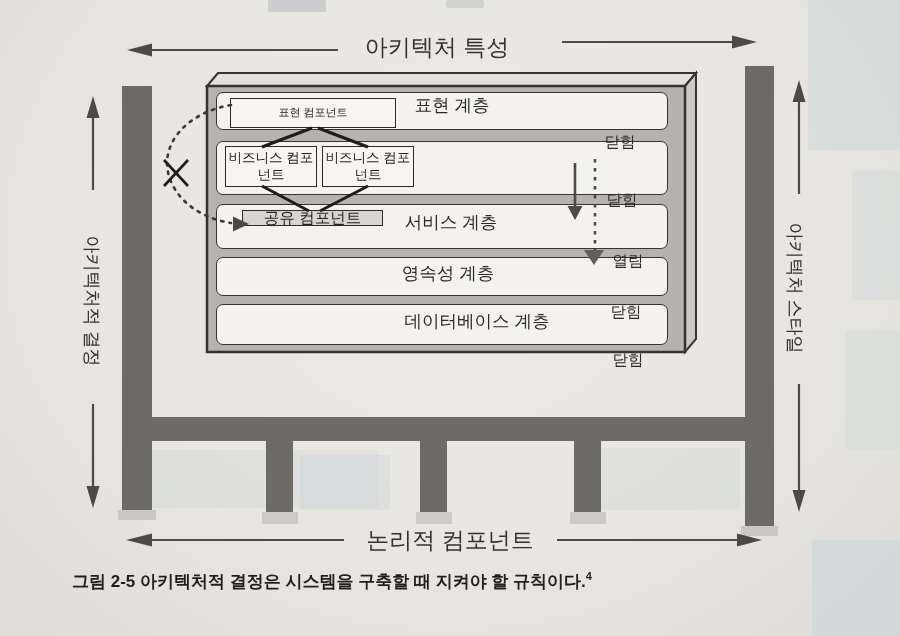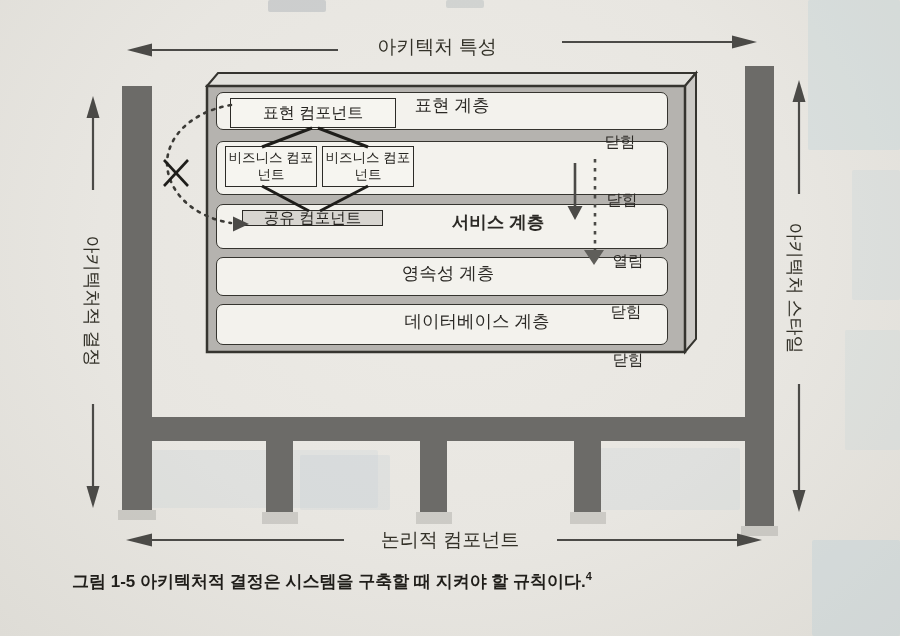--- a/index.html
+++ b/index.html
@@ -25,36 +25,36 @@
     box-sizing:border-box;
   }
   
   .comp{
     position:absolute;
     background:#f6f5f0;
     border:1.6px solid #2c2b27;
     box-sizing:border-box;
     display:flex;align-items:center;justify-content:center;
     text-align:center;
-    font-size:16px;
+    font-size:11px;
     line-height:1.22;
     color:#25231f;
   }
   .comp.small{font-size:13.5px;padding:2px;}
   .comp.shared{background:#d7d5d0;font-size:15.5px;}
   
   .lbl{
     position:absolute;
     transform:translate(-50%,-50%);
     white-space:nowrap;
     color:#2b2925;
   }
   .layer-name{font-size:17.5px;font-weight:500;}
   .state{font-size:15.5px;margin-top:40px;}
-  .axis-label{font-size:19px;color:#333128;}
+  .axis-label{font-size:23px;color:#333128;}
   .vlabel{
     position:absolute;
     transform:translate(-50%,-50%) rotate(90deg);
     white-space:nowrap;
     font-size:18px;color:#333128;
   }
   .note{
     position:absolute;
     transform:translate(-50%,-50%);
     white-space:nowrap;
@@ -119,21 +119,21 @@
   <div class="comp small" style="left:322px;top:146px;width:92px;height:41px;">
     <span>비즈니스 컴포넌트</span>
   </div>
   <div class="comp shared" style="left:242px;top:210px;width:141px;height:16px;">
     <span>공유 컴포넌트</span>
   </div>
 
   <div class="lbl layer-name" style="left:452px;top:105px;">표현 계층</div>
   <div class="lbl state" style="left:620px;top:102px;">닫힘</div>
   <div class="lbl state" style="left:622px;top:160px;">닫힘</div>
-  <div class="lbl layer-name" style="left:498px;top:222px;font-weight:bold;">서비스 계층</div>
+  <div class="lbl layer-name" style="left:451px;top:222px;">서비스 계층</div>
   <div class="lbl state" style="left:628px;top:221px;">열림</div>
   <div class="lbl layer-name" style="left:448px;top:273px;">영속성 계층</div>
   <div class="lbl state" style="left:626px;top:272px;">닫힘</div>
   <div class="lbl layer-name" style="left:477px;top:321px;">데이터베이스 계층</div>
   <div class="lbl state" style="left:628px;top:320px;">닫힘</div>
 
   <svg class="layer-svg" width="900" height="636" viewBox="0 0 900 636">
 
     <g stroke="#4b4a47" fill="#4b4a47" stroke-width="2.2">
       <line x1="150" y1="50" x2="338" y2="50"></line>
@@ -190,18 +190,18 @@
     </g>
   </svg>
 
   <div class="lbl axis-label" style="left:437px;top:47px;">아키텍처 특성</div>
   <div class="lbl axis-label" style="left:450px;top:540px;">논리적 컴포넌트</div>
   <div class="vlabel" style="left:92px;top:301px;">아키텍처적 결정</div>
   <div class="vlabel" style="left:795px;top:288px;">아키텍처 스타일</div>
 
 
   <div class="caption">
-    <span>그림 1-5</span>
+    <span>그림 2-5</span>
     <span> </span>
     <span>아키텍처적 결정은 시스템을 구축할 때 지켜야 할 규칙이다.</span><sup>4</sup>
   </div>
 
 </div>
 
 </body></html>

